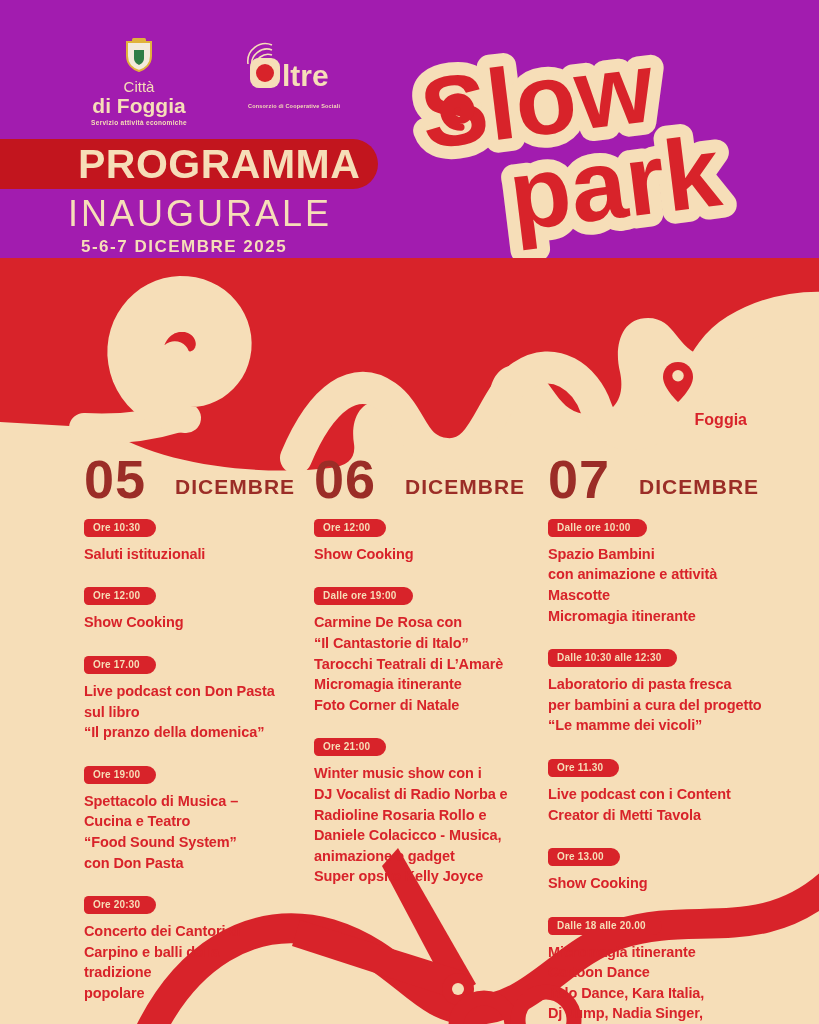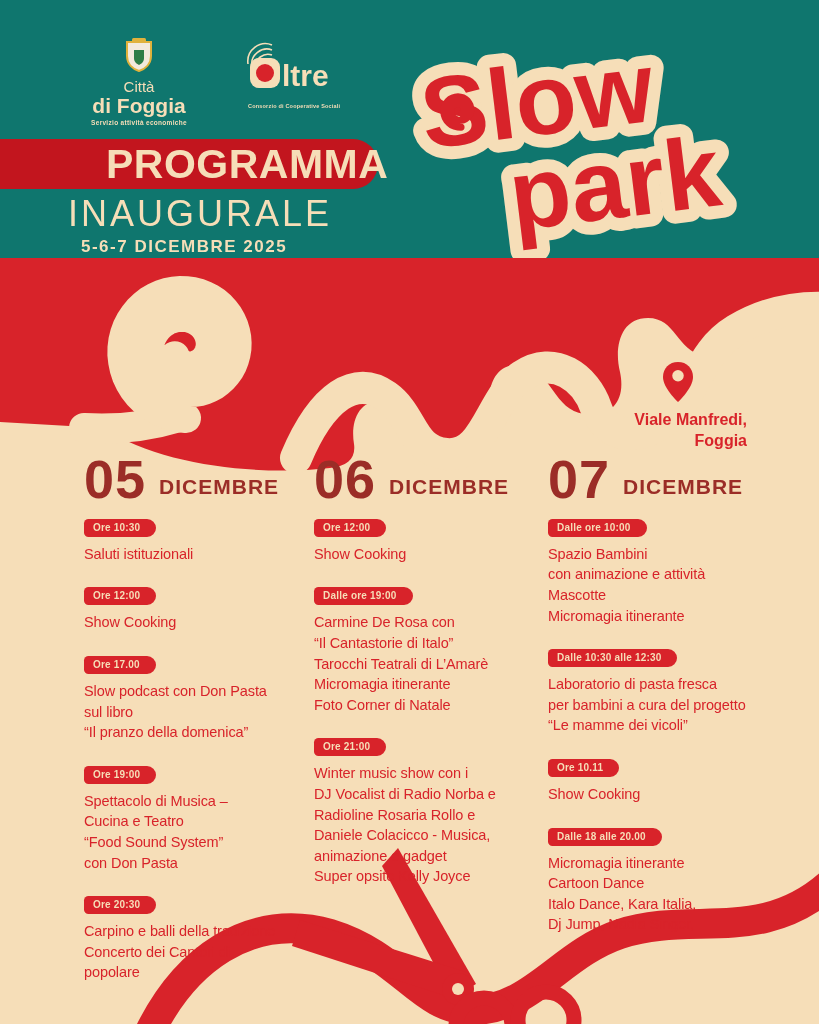--- a/index.html
+++ b/index.html
@@ -1,35 +1,35 @@
 <!DOCTYPE html>
 <html><head>
 <meta charset="utf-8">
 <style>
   html,body{margin:0;padding:0;background:#555;}
   .poster{
     position:relative;width:819px;height:1024px;margin:0 auto;overflow:hidden;
     background:#F6DEB8;font-family:"Liberation Sans",sans-serif;
   }
   
-  .top-red{position:relative;height:258px;background:#0f766e;}
+  .top-red{position:relative;height:258px;background:#a21caf;}
   .logos{position:absolute;top:38px;left:84px;display:flex;gap:42px;align-items:flex-start;}
   .logo-foggia{width:110px;text-align:center;color:#F6DEB8;line-height:1.05;}
   .logo-foggia .citta{font-size:15px;margin-top:3px;}
   .logo-foggia .difoggia{font-size:21px;font-weight:bold;}
   .logo-foggia .tagline{font-size:6.5px;font-weight:bold;margin-top:3px;letter-spacing:.3px;}
   .logo-oltre{position:relative;width:120px;color:#F6DEB8;}
   .logo-oltre .tagline{font-size:5.5px;font-weight:bold;margin-top:1px;margin-left:12px;letter-spacing:.2px;}
   .prog-band{
     position:absolute;top:139px;left:0;width:378px;height:50px;
     background:#C2151E;border-radius:0 26px 26px 0;
   }
   .prog-title{
     position:absolute;top:140px;left:78px;width:300px;height:50px;line-height:48px;
-    color:#F6DEB8;font-size:41px;font-weight:bold;letter-spacing:.5px;margin-left:28px;
+    color:#F6DEB8;font-size:41px;font-weight:bold;letter-spacing:.5px;
   }
   .prog-sub{
     position:absolute;top:193px;left:68px;color:#F6DEB8;
     font-size:36px;font-weight:400;letter-spacing:3px;
   }
   .prog-dates{
     position:absolute;top:237px;left:81px;color:#F6DEB8;
     font-size:17px;font-weight:bold;letter-spacing:1.5px;
   }
   .brand{position:absolute;top:14px;right:8px;}
@@ -46,30 +46,30 @@
     margin-top:-16px;padding:0 30px 120px 84px;
   }
   .divider{
     align-self:stretch;width:3.5px;margin:6px 17px 0 17px;border-radius:2px;
     background:repeating-linear-gradient(180deg,#D8232A 0 13px,transparent 13px 24px);
   }
   .day-col{flex:0 0 auto;}
   .day-col.c1{width:196px;}
   .day-col.c2{width:200px;}
   .day-col.c3{width:248px;}
-  .day-head{display:flex;align-items:flex-end;gap:13px;color:#9B2D27;margin-bottom:14px;}
+  .day-head{display:flex;align-items:flex-end;gap:29px;color:#9B2D27;margin-bottom:14px;}
   .day-num{font-size:54px;font-weight:bold;line-height:.85;letter-spacing:1px;}
   .day-month{font-size:21px;font-weight:bold;letter-spacing:1px;padding-bottom:4px;text-align:center;}
   .event{margin-bottom:21px;}
   .pill{
     display:inline-block;background:#D8232A;color:#F6DEB8;
     font-size:10px;font-weight:bold;padding:3px 16px 4px 9px;
     border-radius:8px 16px 16px 8px;margin-bottom:7px;letter-spacing:.2px;
   }
-  .ev-line{color:#D8232A;font-size:14.5px;font-weight:normal;line-height:1.42;letter-spacing:-.1px;}
+  .ev-line{color:#D8232A;font-size:14.5px;font-weight:bold;line-height:1.42;letter-spacing:-.1px;}
   
   .bottom-art{position:absolute;left:0;bottom:0;z-index:1;pointer-events:none;}
 </style>
 </head>
 <body>
 
 <div class="poster">
 
   <div class="top-red">
 
@@ -127,55 +127,55 @@
       C322,138 356,116 386,138 C414,158 410,192 446,196 C486,200 490,140 522,118
       C554,96 586,120 596,150 C606,180 642,186 670,158 C698,130 700,94 736,72
       C766,54 798,48 830,50"></path>
   </svg>
 
   <div class="location">
     <svg class="pin" width="30" height="40" viewBox="0 0 24 32">
       <path d="M12,0 C5,0 0,5 0,12 C0,21 12,32 12,32 C12,32 24,21 24,12 C24,5 19,0 12,0 Z" fill="#D8232A"></path>
       <circle cx="12" cy="11" r="4.6" fill="#F6DEB8"></circle>
     </svg>
-    <div class="loc-line">Viale Manfredi,</div>
     <div class="loc-line">Foggia</div>
   </div>
 
   <div class="main">
       <div class="day-col c1">
         <div class="day-head">
           <div class="day-num">05</div>
           <div class="day-month">DICEMBRE</div>
         </div>
         <div class="event"><div class="pill">Ore 10:30</div><div class="ev-line">Saluti istituzionali</div></div>
         <div class="event"><div class="pill">Ore 12:00</div><div class="ev-line">Show Cooking</div></div>
-        <div class="event"><div class="pill">Ore 17.00</div><div class="ev-line">Slow podcast con Don Pasta</div><div class="ev-line">sul libro</div><div class="ev-line">“Il pranzo della domenica”</div></div>
+        <div class="event"><div class="pill">Ore 17.00</div><div class="ev-line">Live podcast con Don Pasta</div><div class="ev-line">sul libro</div><div class="ev-line">“Il pranzo della domenica”</div></div>
         <div class="event"><div class="pill">Ore 19:00</div><div class="ev-line">Spettacolo di Musica –</div><div class="ev-line">Cucina e Teatro</div><div class="ev-line">“Food Sound System”</div><div class="ev-line">con Don Pasta</div></div>
-        <div class="event"><div class="pill">Ore 20:30</div><div class="ev-line">Carpino e balli della tradizione</div><div class="ev-line">Concerto dei Cantori di</div><div class="ev-line">popolare</div></div>
+        <div class="event"><div class="pill">Ore 20:30</div><div class="ev-line">Concerto dei Cantori di</div><div class="ev-line">Carpino e balli della tradizione</div><div class="ev-line">popolare</div></div>
       </div>
       <div class="divider"></div>
       <div class="day-col c2">
         <div class="day-head">
           <div class="day-num">06</div>
           <div class="day-month">DICEMBRE</div>
         </div>
         <div class="event"><div class="pill">Ore 12:00</div><div class="ev-line">Show Cooking</div></div>
         <div class="event"><div class="pill">Dalle ore 19:00</div><div class="ev-line">Carmine De Rosa con</div><div class="ev-line">“Il Cantastorie di Italo”</div><div class="ev-line">Tarocchi Teatrali di L’Amarè</div><div class="ev-line">Micromagia itinerante</div><div class="ev-line">Foto Corner di Natale</div></div>
         <div class="event"><div class="pill">Ore 21:00</div><div class="ev-line">Winter music show con i</div><div class="ev-line">DJ Vocalist di Radio Norba e</div><div class="ev-line">Radioline Rosaria Rollo e</div><div class="ev-line">Daniele Colacicco - Musica,</div><div class="ev-line">animazione e gadget</div><div class="ev-line">Super opsite Kelly Joyce</div></div>
       </div>
       <div class="divider"></div>
       <div class="day-col c3">
         <div class="day-head">
           <div class="day-num">07</div>
           <div class="day-month">DICEMBRE</div>
         </div>
         <div class="event"><div class="pill">Dalle ore 10:00</div><div class="ev-line">Spazio Bambini</div><div class="ev-line">con animazione e attività</div><div class="ev-line">Mascotte</div><div class="ev-line">Micromagia itinerante</div></div>
         <div class="event"><div class="pill">Dalle 10:30 alle 12:30</div><div class="ev-line">Laboratorio di pasta fresca</div><div class="ev-line">per bambini a cura del progetto</div><div class="ev-line">“Le mamme dei vicoli”</div></div>
-        <div class="event"><div class="pill">Ore 10.11</div><div class="ev-line">Show Cooking</div></div>
+        <div class="event"><div class="pill">Ore 11.30</div><div class="ev-line">Live podcast con i Content</div><div class="ev-line">Creator di Metti Tavola</div></div>
+        <div class="event"><div class="pill">Ore 13.00</div><div class="ev-line">Show Cooking</div></div>
         <div class="event"><div class="pill">Dalle 18 alle 20.00</div><div class="ev-line">Micromagia itinerante</div><div class="ev-line">Cartoon Dance</div><div class="ev-line">Italo Dance, Kara Italia,</div><div class="ev-line">Dj Jump, Nadia Singer,</div></div>
       </div>
     </div>
 
   <svg class="bottom-art" width="819" height="220" viewBox="0 0 819 220">
     <path fill="none" stroke="#D8232A" stroke-width="30" stroke-linecap="round" d="M140,250 C180,150 255,108 330,130 C402,152 420,206 472,206 C532,206 560,150 620,130 C692,106 762,142 832,78"></path>
     <g>
       <polygon fill="#D8232A" points="452,194 382,62 398,44 476,180"></polygon>
       <polygon fill="#D8232A" points="452,194 292,142 300,116 466,168"></polygon>
       <circle cx="458" cy="185" r="16" fill="#D8232A"></circle>

